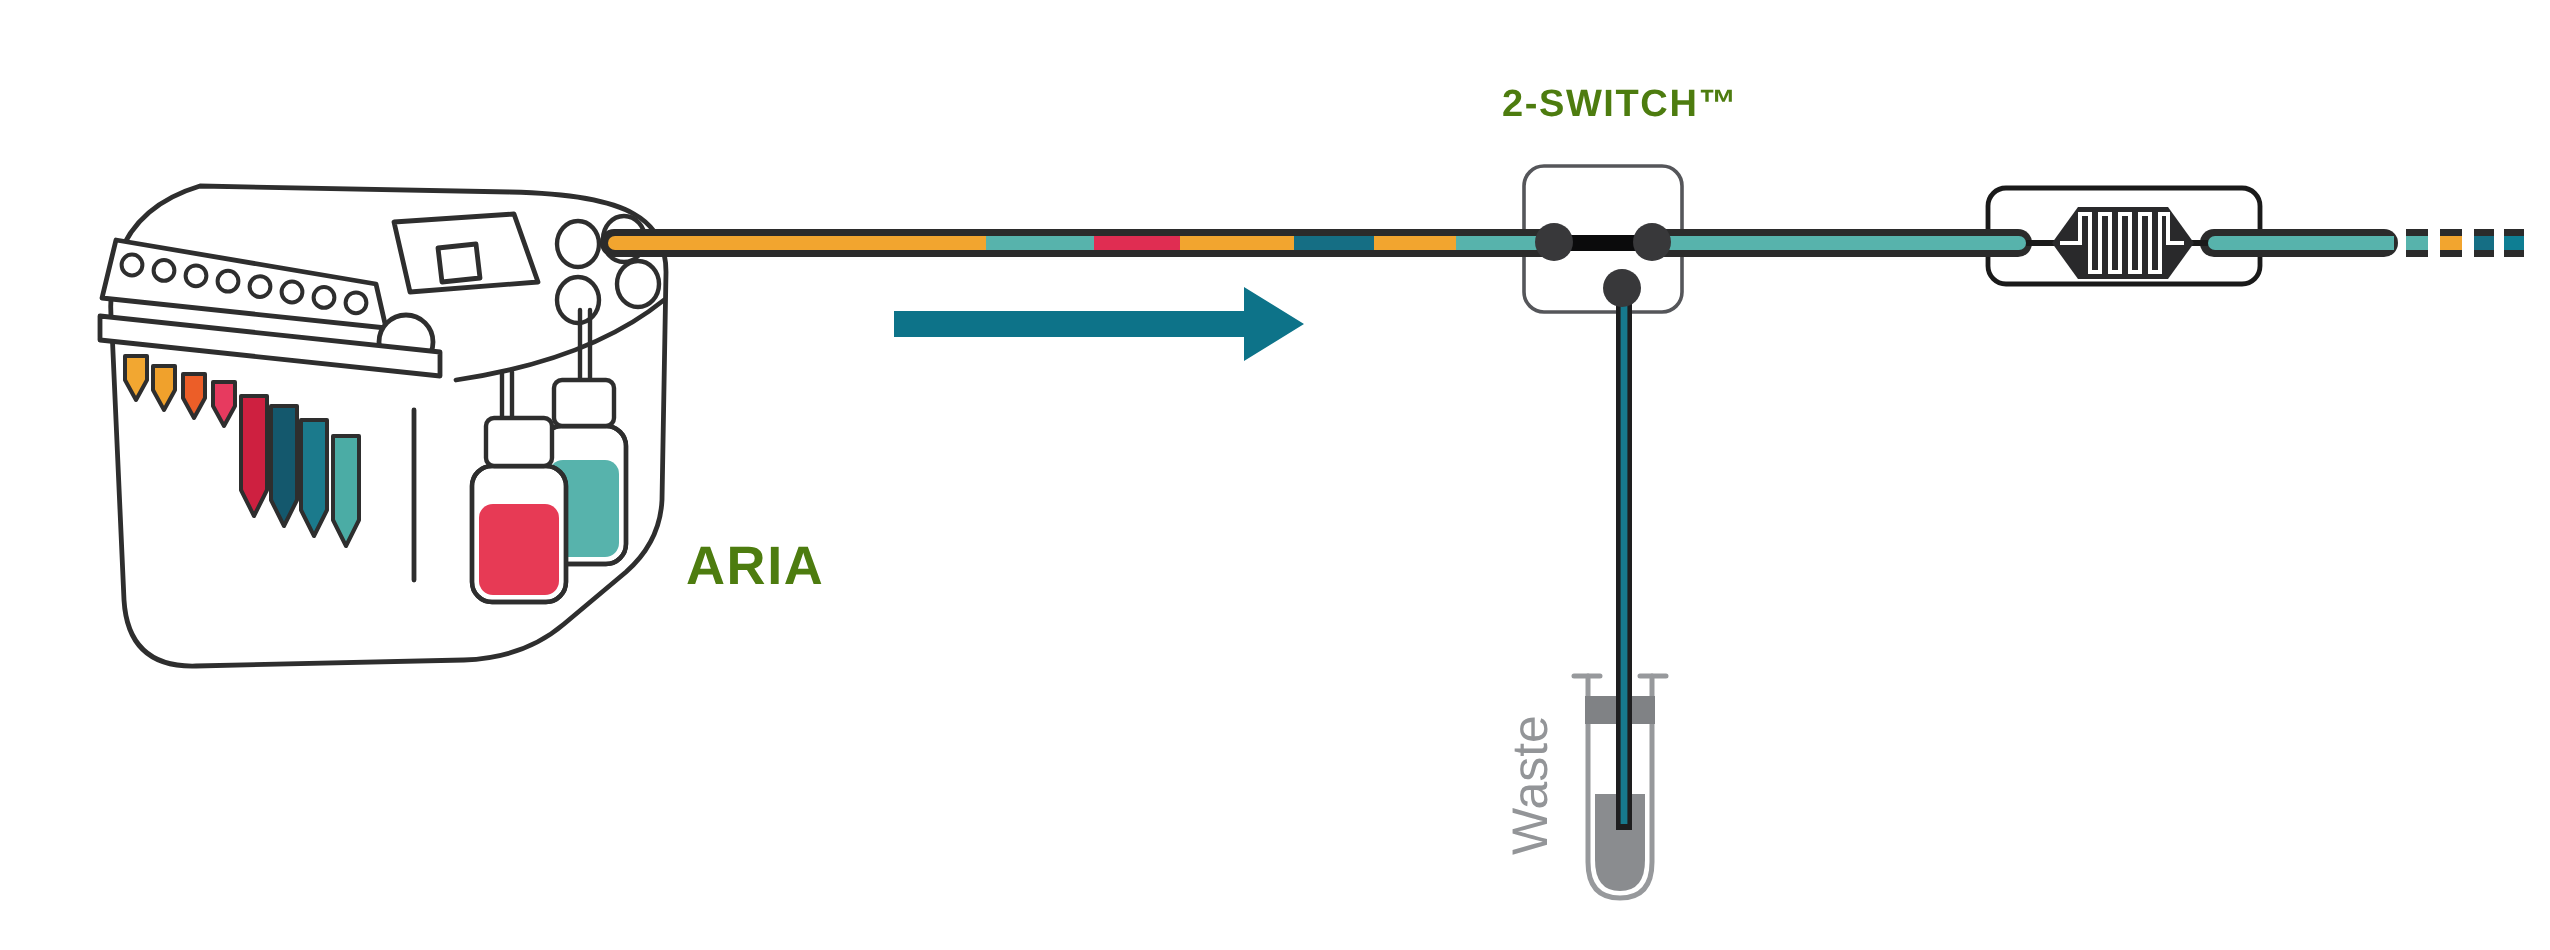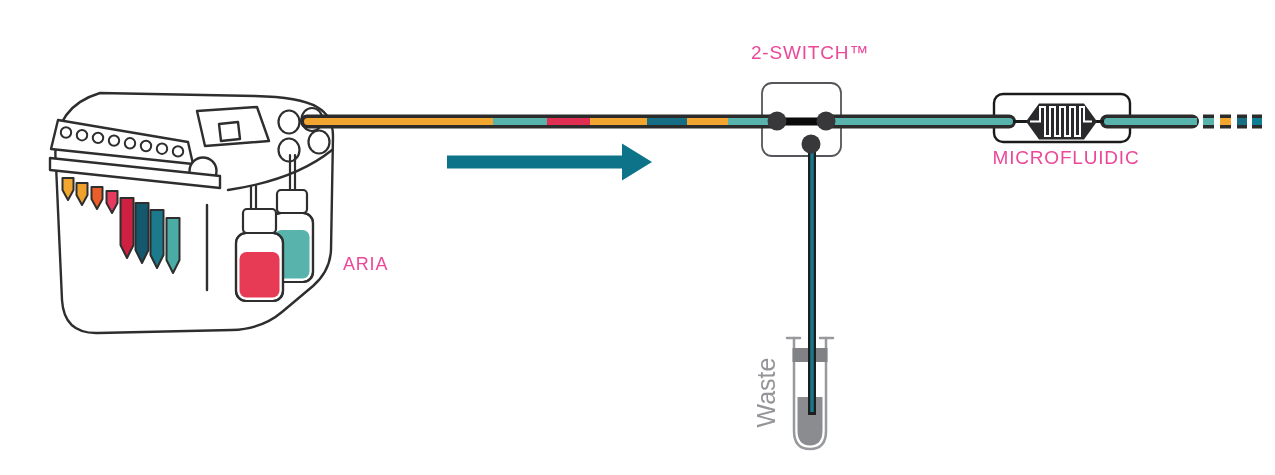--- a/index.html
+++ b/index.html
@@ -6,35 +6,35 @@
   .stage{
     position:relative;
     width:1275px;height:475px;
     background:#ffffff;
     font-family:"Liberation Sans", sans-serif;
     overflow:hidden;
   }
   svg{position:absolute;left:0;top:0;}
   .label{
     position:absolute;
-    font-weight:400;
-    color:#ec4899;
+    font-weight:700;
+    color:#4d7c0f;
     letter-spacing:0.8px;
     white-space:nowrap;
   }
   .switch-label{
     left:700px;top:42px;width:220px;
     text-align:center;font-size:19px;
   }
   .chip-label{
     left:956px;top:146px;width:220px;
     text-align:center;font-size:19px;line-height:23px;
   }
   .aria-label{
-    left:343px;top:254px;font-size:18px;
+    left:343px;top:268px;font-size:27px;
   }
   .waste-label{
     position:absolute;
     left:716px;top:378px;width:100px;
     text-align:center;
     font-size:25px;
     color:#939598;
     transform:rotate(-90deg);
     transform-origin:center;
     white-space:nowrap;
@@ -177,18 +177,17 @@
         <rect x="1237" y="114.5" width="10" height="14" fill="#2B2B2B"></rect>
         <rect x="1237" y="118" width="10" height="7" fill="#156E84"></rect>
         <rect x="1252" y="114.5" width="10" height="14" fill="#2B2B2B"></rect>
         <rect x="1252" y="118" width="10" height="7" fill="#0E7E93"></rect>
       </g>
 
 </svg>
 
 <div class="label switch-label">2-SWITCH™</div>
 <div class="label chip-label">
-  <div>MICROFLUIDIC</div>
 </div>
 <div class="label aria-label">ARIA</div>
 <div class="waste-label">Waste</div>
 
 </div>
 
 </body></html>

